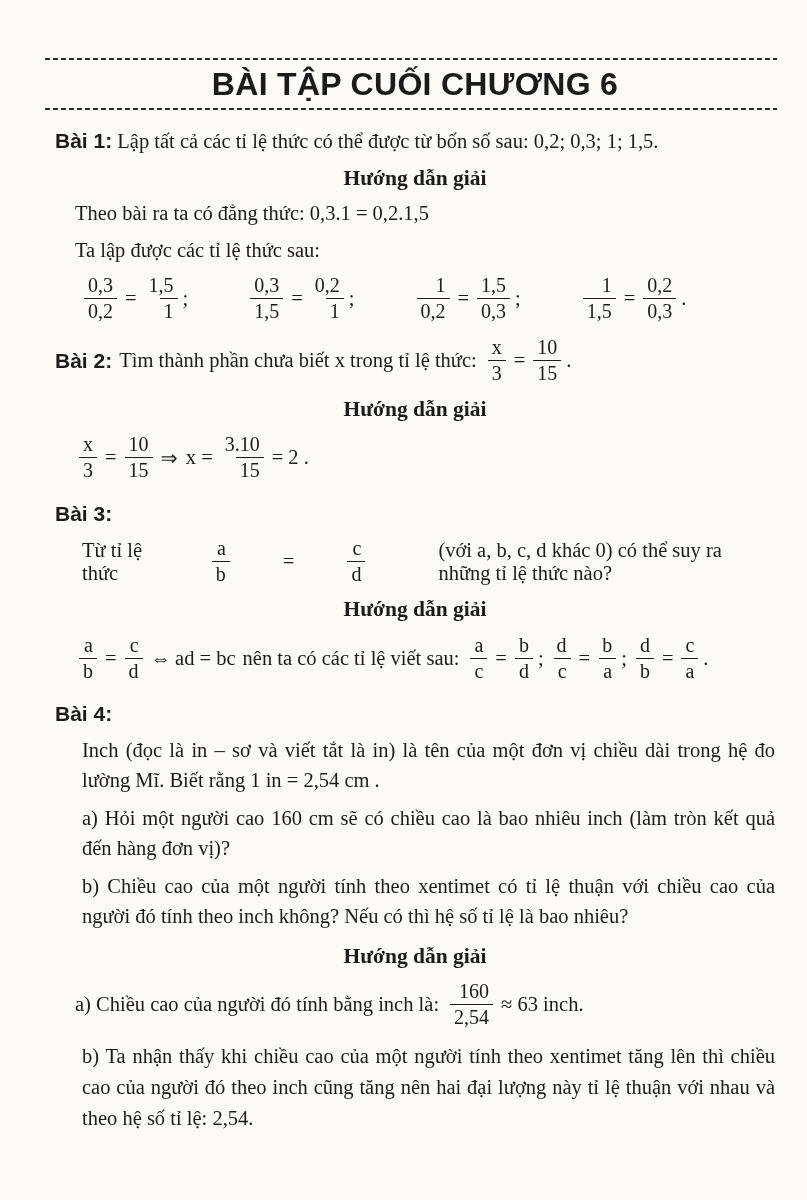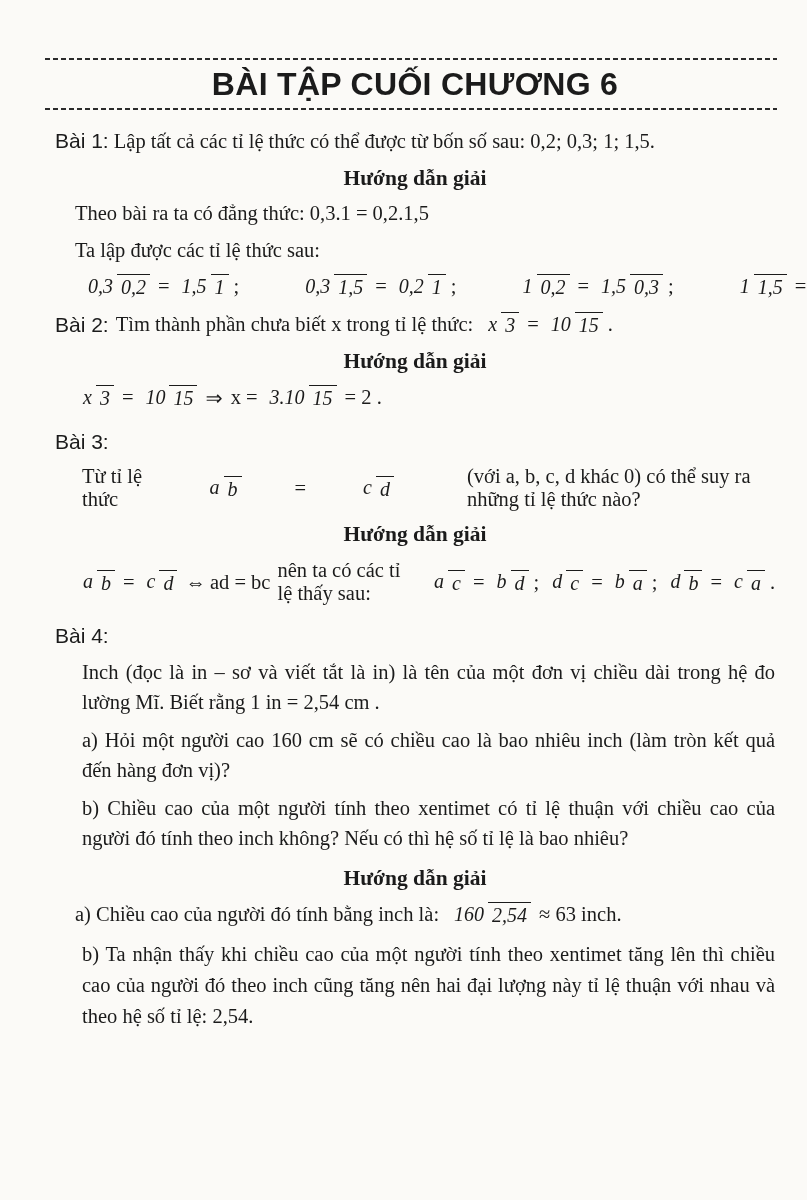--- a/index.html
+++ b/index.html
@@ -39,41 +39,40 @@
     font-weight: bold;
     font-size: 23px;
     padding: 3px 16px 6px 9px;
     margin-top: 13px;
     transform: rotate(-0.4deg);
     letter-spacing: 0.2px;
   }
   .line { line-height: 30px; }
   .ex-label {
     font-family: "Liberation Sans", sans-serif;
-    font-weight: normal;
+    font-weight: bold;
     font-size: 21px;
   }
   .hdg {
     text-align: center;
     font-weight: bold;
     font-size: 21.5px;
     line-height: 28px;
   }
   .indent1 { margin-left: 20px; }
   .indent2 { margin-left: 27px; gap: 45px; }
   .para { text-align: justify; line-height: 30px; margin-left: 27px; }
   .flexline { display: flex; align-items: center; flex-wrap: nowrap; }
   .frac {
     display: inline-flex;
-    flex-direction: row;
-    align-items: center;
+    flex-direction: column;
+    align-items: flex-end;
     vertical-align: middle;
     font-size: 20px;
     margin: 0 4px;
-    font-style: italic;
   }
   .frac .num { display: block; line-height: 23px; padding: 0 4px 1px 4px; }
   .frac .den { display: block; line-height: 23px; padding: 1px 4px 0 4px; border-top: 1.7px solid #1b1b1b; }
   .op { margin: 0 4px; }
   .sep { margin-left: 1px; }
   .prop { display: inline-flex; align-items: center; }
   .prop-row { display: flex; align-items: center; margin-left: 25px; }
   .prop-row .prop { margin-right: 58px; }
   .prop-row .prop:last-child { margin-right: 0; }
   .mathtxt { white-space: pre; }
@@ -214,21 +213,21 @@
         <span class="num">a</span>
         <span class="den">b</span>
       </span>
     <span class="op">=</span>
     <span class="frac">
         <span class="num">c</span>
         <span class="den">d</span>
       </span>
     <span class="op">⇔</span>
     <span class="gap mathtxt">ad = bc</span>
-    <span class="gap">nên ta có các tỉ lệ thấy sau:</span>
+    <span class="gap">nên ta có các tỉ lệ viết sau:</span>
     <span class="prop">
       <span class="frac">
           <span class="num">a</span>
           <span class="den">c</span>
         </span>
       <span class="op">=</span>
       <span class="frac">
           <span class="num">b</span>
           <span class="den">d</span>
         </span>

